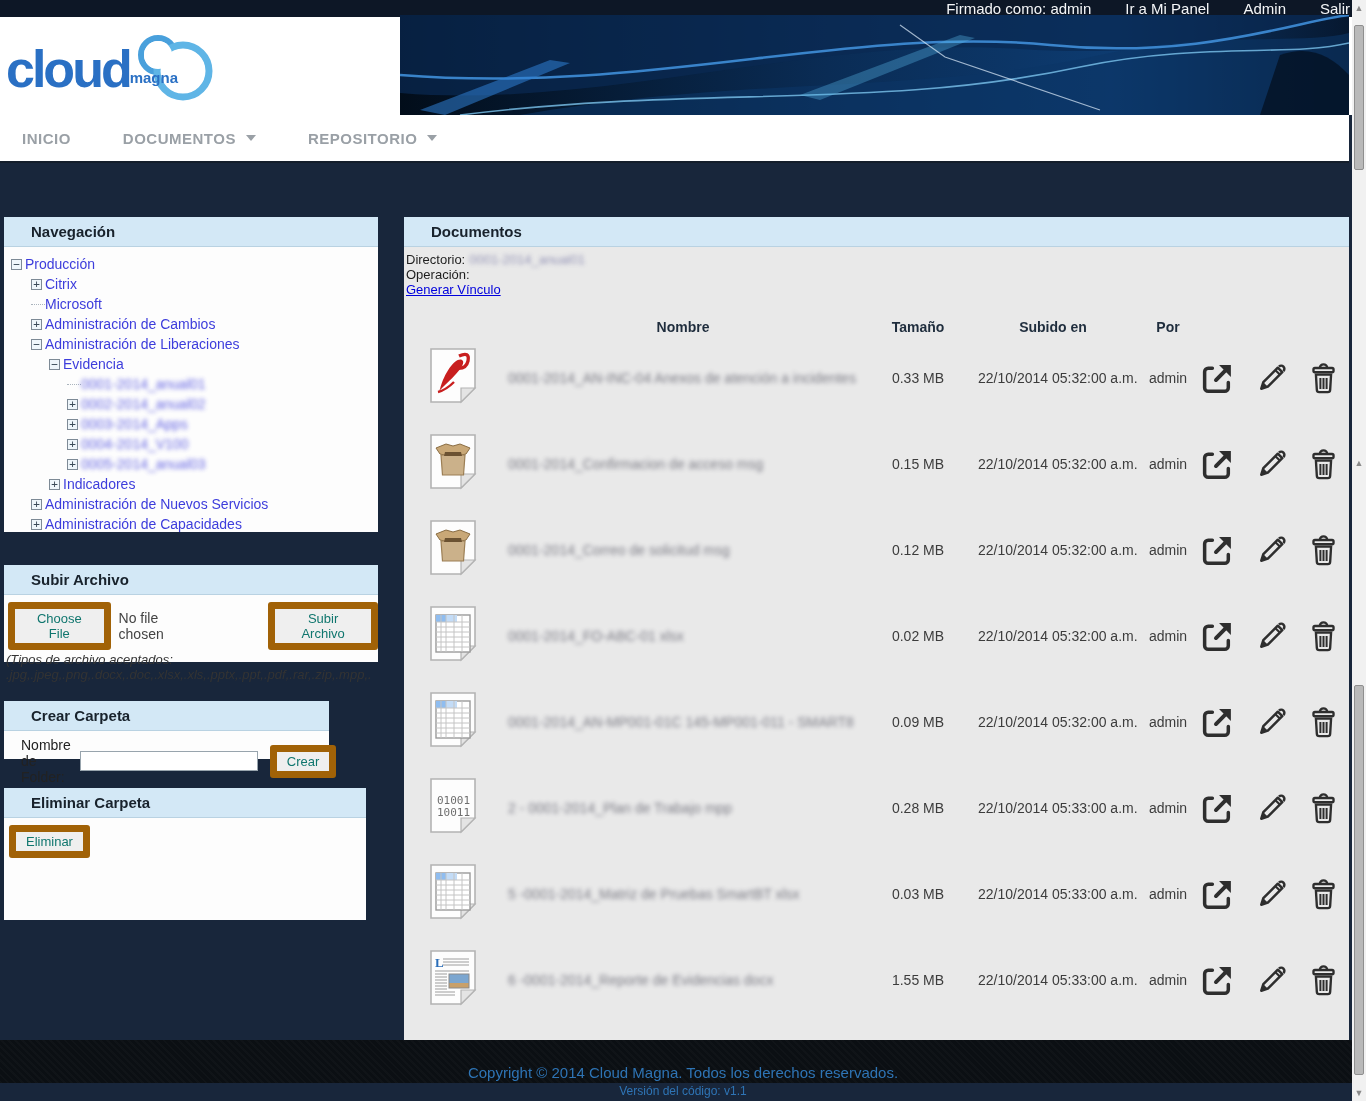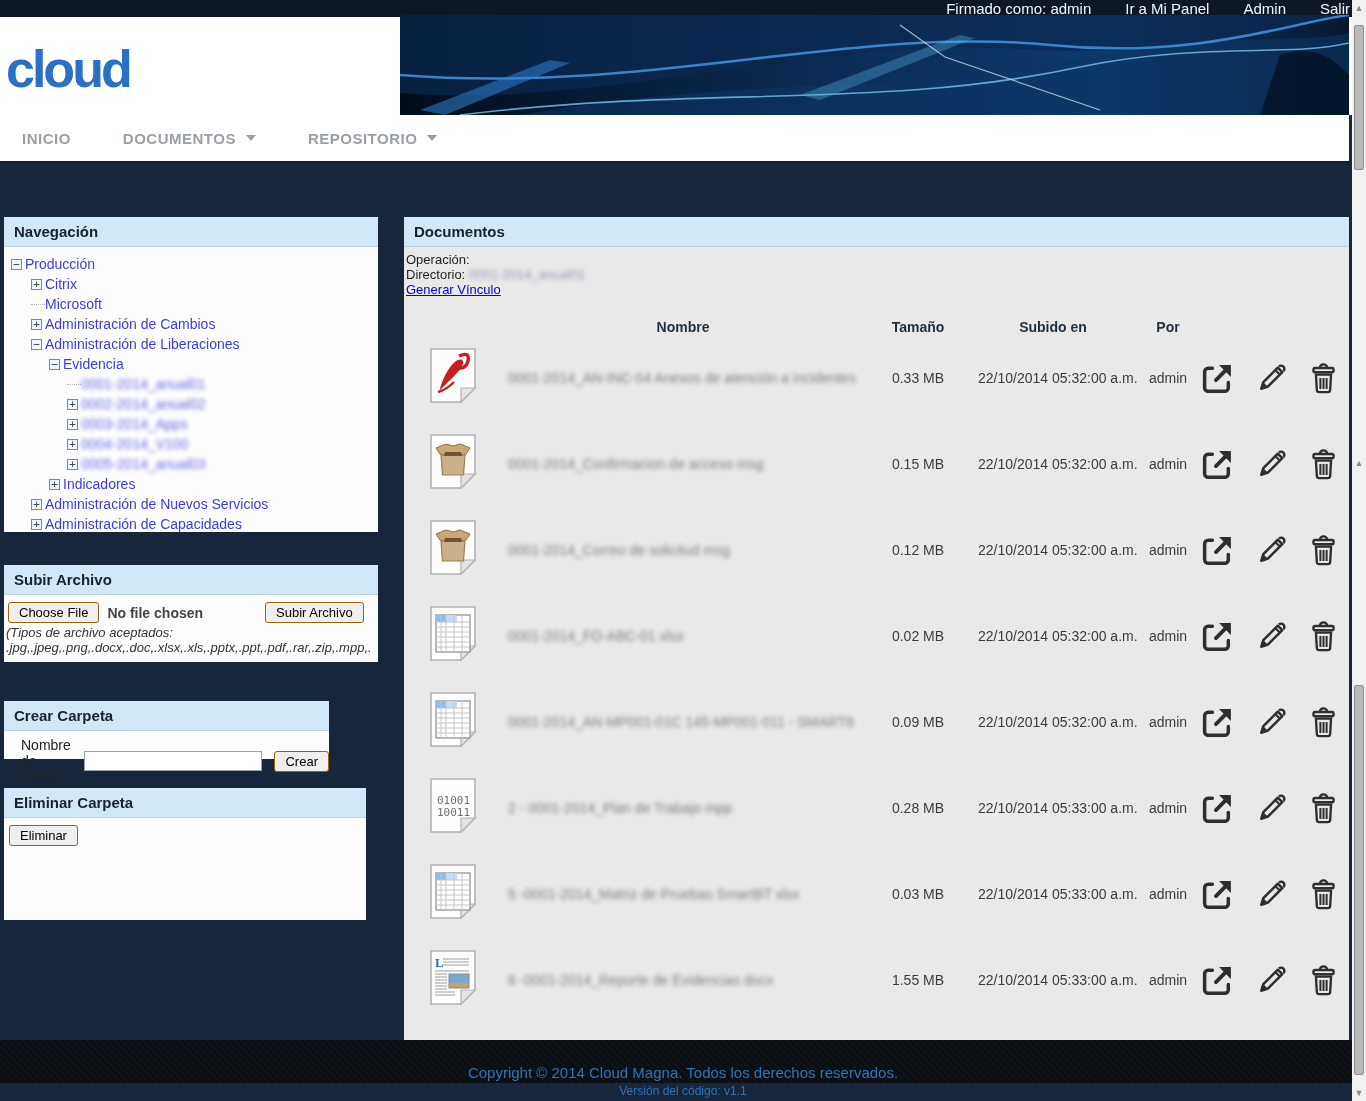--- a/index.html
+++ b/index.html
@@ -26,21 +26,21 @@
   .nav-item { display:flex; align-items:center; gap:10px; color:#9aa0a6; font-size:15px; font-weight:bold;
               letter-spacing:.5px; cursor:pointer; }
   .caret { width:0; height:0; border-left:5px solid transparent; border-right:5px solid transparent;
            border-top:6px solid #9aa0a6; }
 
   
   .content { position:absolute; left:0; top:163px; width:1366px; height:877px; background:#18263b; }
 
   .panel { position:absolute; background:#fdfdfd; }
   .panel-h { height:30px; background:#d3e8f6; border-bottom:1px solid #b9d2e2; color:#18222c;
-             font-size:15px; font-weight:bold; display:flex; align-items:center; padding-left:10px; }
+             font-size:15px; font-weight:bold; display:flex; align-items:center; padding-left:27px; }
 
   
   .p-nav   { left:4px; top:54px;  width:374px; height:315px; }
   .p-up    { left:4px; top:402px; width:374px; height:97px; }
   .p-cf    { left:4px; top:538px; width:325px; height:58px; }
   .p-del   { left:4px; top:625px; width:362px; height:132px; }
 
   
   .tree { padding-top:7px; font-size:14px; }
   .tree-row { height:20px; display:flex; align-items:center; }
@@ -48,23 +48,23 @@
   .tree-row.lvl2 { padding-left:45px; } .tree-row.lvl3 { padding-left:63px; }
   .exp { width:11px; height:11px; border:1px solid #7d8a96; background:#eef6fb; color:#3a4a58;
          font-size:11px; line-height:9px; text-align:center; margin-right:3px; flex:0 0 11px; cursor:pointer;
          font-family:"DejaVu Sans Mono", monospace; }
   .exp-spacer { width:14px; flex:0 0 14px; border-bottom:1px dotted #aab4bd; height:1px; margin-right:0px; }
   .tlink { color:#3d3ddc; cursor:pointer; white-space:nowrap; }
   .blurred { filter:blur(2.3px); opacity:.8; }
 
   
   .up-row { display:flex; align-items:center; margin:7px 0 2px 4px; }
-  .btn { background:#efefef; border:1px solid #a16207; border-radius:3px; font-size:13px;
-         padding:2px 10px; color:#000000; cursor:pointer; }
-  .nofile { font-size:14px; color:#444; margin-left:8px;font-weight:bold; }
+  .btn { background:#efefef; border:7px solid #a16207; border-radius:3px; font-size:13px;
+         padding:2px 10px; color:#0f766e; cursor:pointer; }
+  .nofile { font-size:14px; color:#444; margin-left:8px; }
   .up-btn { margin-left:62px; }
   .up-note { font-size:13px; font-style:italic; color:#333; margin-left:2px; line-height:15px; white-space:nowrap; overflow:hidden; }
 
   
   .cf-row { display:flex; align-items:center; margin:6px 0 0 17px; font-size:14px; color:#222; }
   .cf-input { width:178px; height:20px; border:1px solid #98a4ad; margin-left:9px; }
   .cf-btn { margin-left:12px; }
 
   .del-btn { margin:7px 0 0 5px; }
 
@@ -110,20 +110,29 @@
 <div class="topbar">
   <span>Firmado como: admin</span>
   <span>Ir a Mi Panel</span>
   <span>Admin</span>
   <span>Salir</span>
 </div>
 
 <div class="header">
   <div class="logo">
     <span class="logo-word">cloud</span>
+    <span class="logo-cloud">
+      <svg width="100" height="72" viewBox="0 0 100 72">
+        <circle cx="30" cy="22" r="17" fill="#ffffff" stroke="#49a0dc" stroke-width="6"></circle>
+        <circle cx="55" cy="38" r="26" fill="#ffffff" stroke="#5fb5e6" stroke-width="7"></circle>
+        <circle cx="30" cy="22" r="14" fill="#ffffff"></circle>
+        <circle cx="55" cy="38" r="22" fill="#ffffff"></circle>
+      </svg>
+      <span class="logo-magna">magna</span>
+    </span>
   </div>
   <svg class="wave" viewBox="0 0 949 100" preserveAspectRatio="none">
     <defs>
       <linearGradient id="bg" x1="0" y1="0" x2="1" y2="0">
         <stop offset="0" stop-color="#020d1a"></stop>
           <stop offset="0.45" stop-color="#0a2c55"></stop>
         <stop offset="0.75" stop-color="#0d3b70"></stop>
           <stop offset="1" stop-color="#061830"></stop>
       </linearGradient>
     </defs>
@@ -238,22 +247,22 @@
   </div>
 
   <div class="panel p-del">
     <div class="panel-h">Eliminar Carpeta</div>
     <button class="btn del-btn">Eliminar</button>
   </div>
 
   <div class="panel p-doc">
     <div class="panel-h">Documentos</div>
     <div class="doc-meta">
+      <div><span class="lbl">Directorio:</span><span class="dirval blurred">0001-2014_anual01</span></div>
       <div><span class="lbl">Operación:</span></div>
-      <div><span class="lbl">Directorio:</span><span class="dirval blurred">0001-2014_anual01</span></div>
       <div><span class="genlink">Generar Vínculo</span></div>
     </div>
     <div class="thead">
       <div class="c4">Nombre</div>
       <div class="c5">Tamaño</div>
       <div class="c6">Subido en</div>
       <div class="c8">Por</div>
     </div>
     <div>
   <div class="doc-row">

